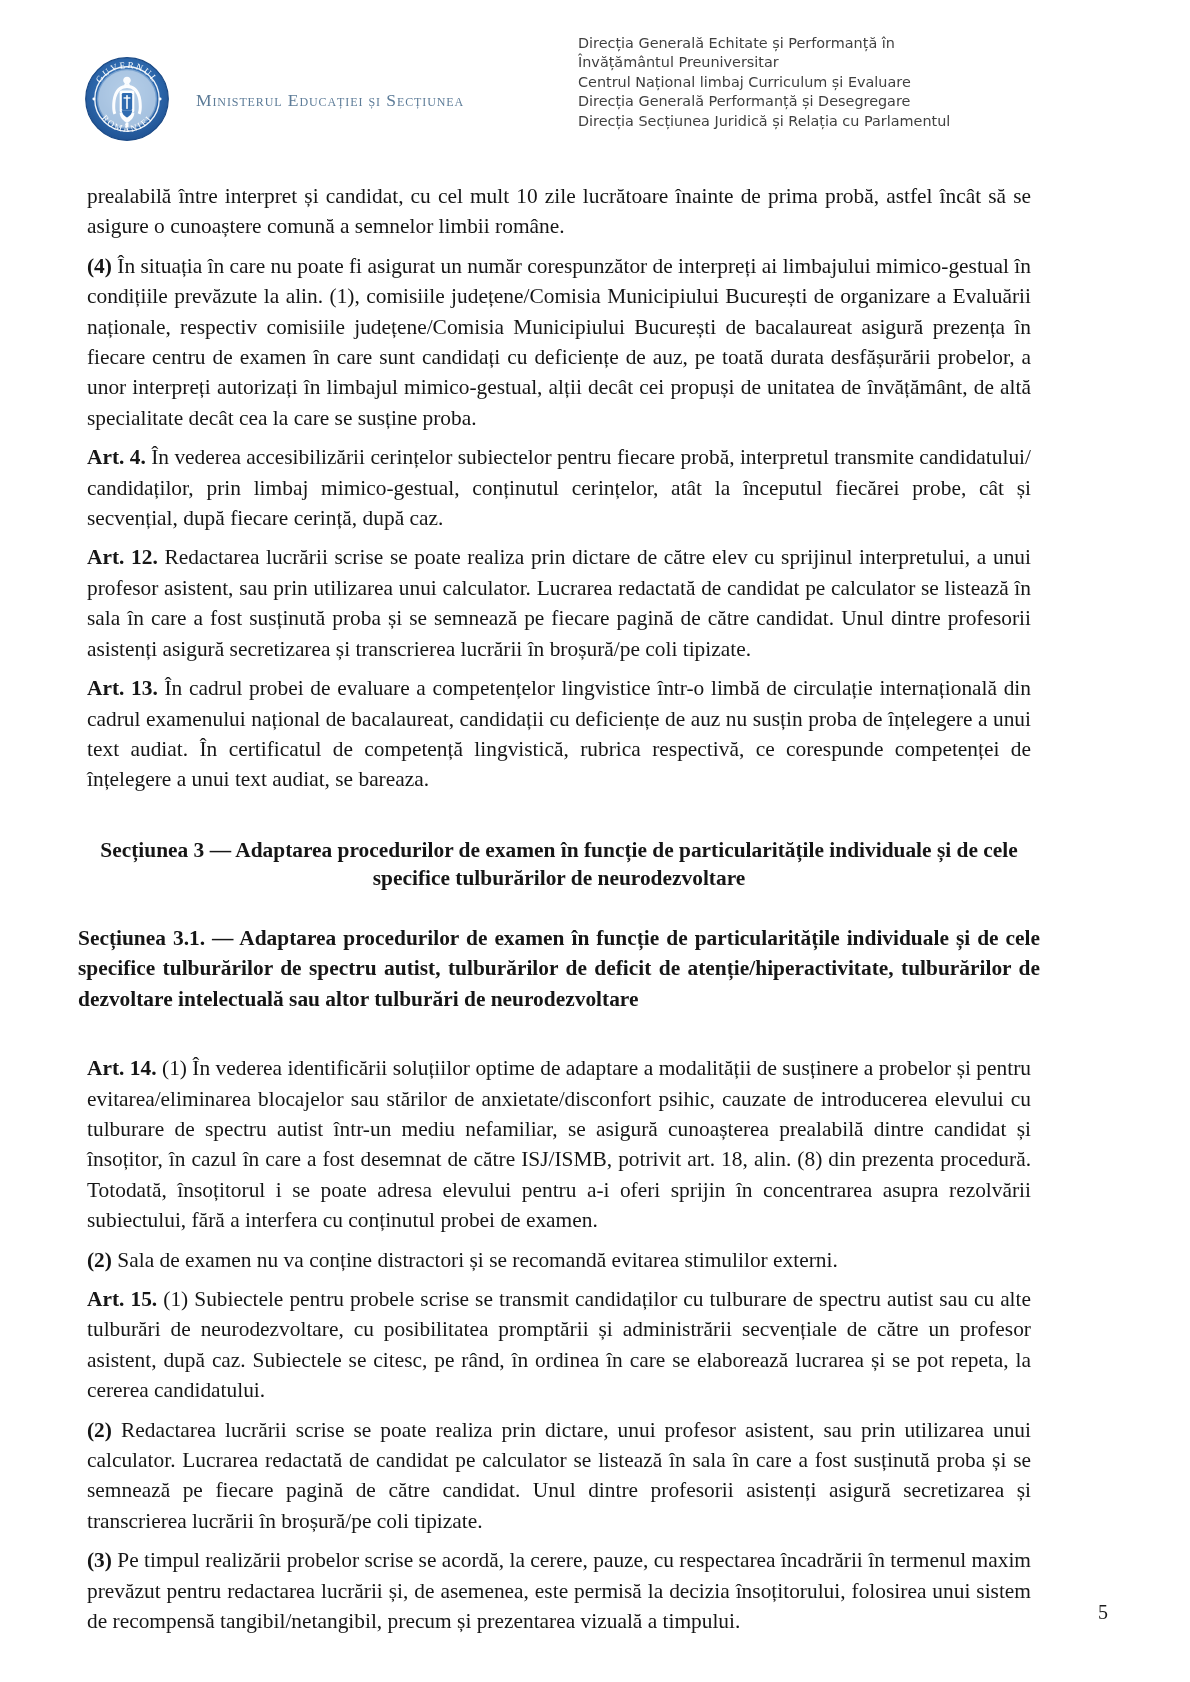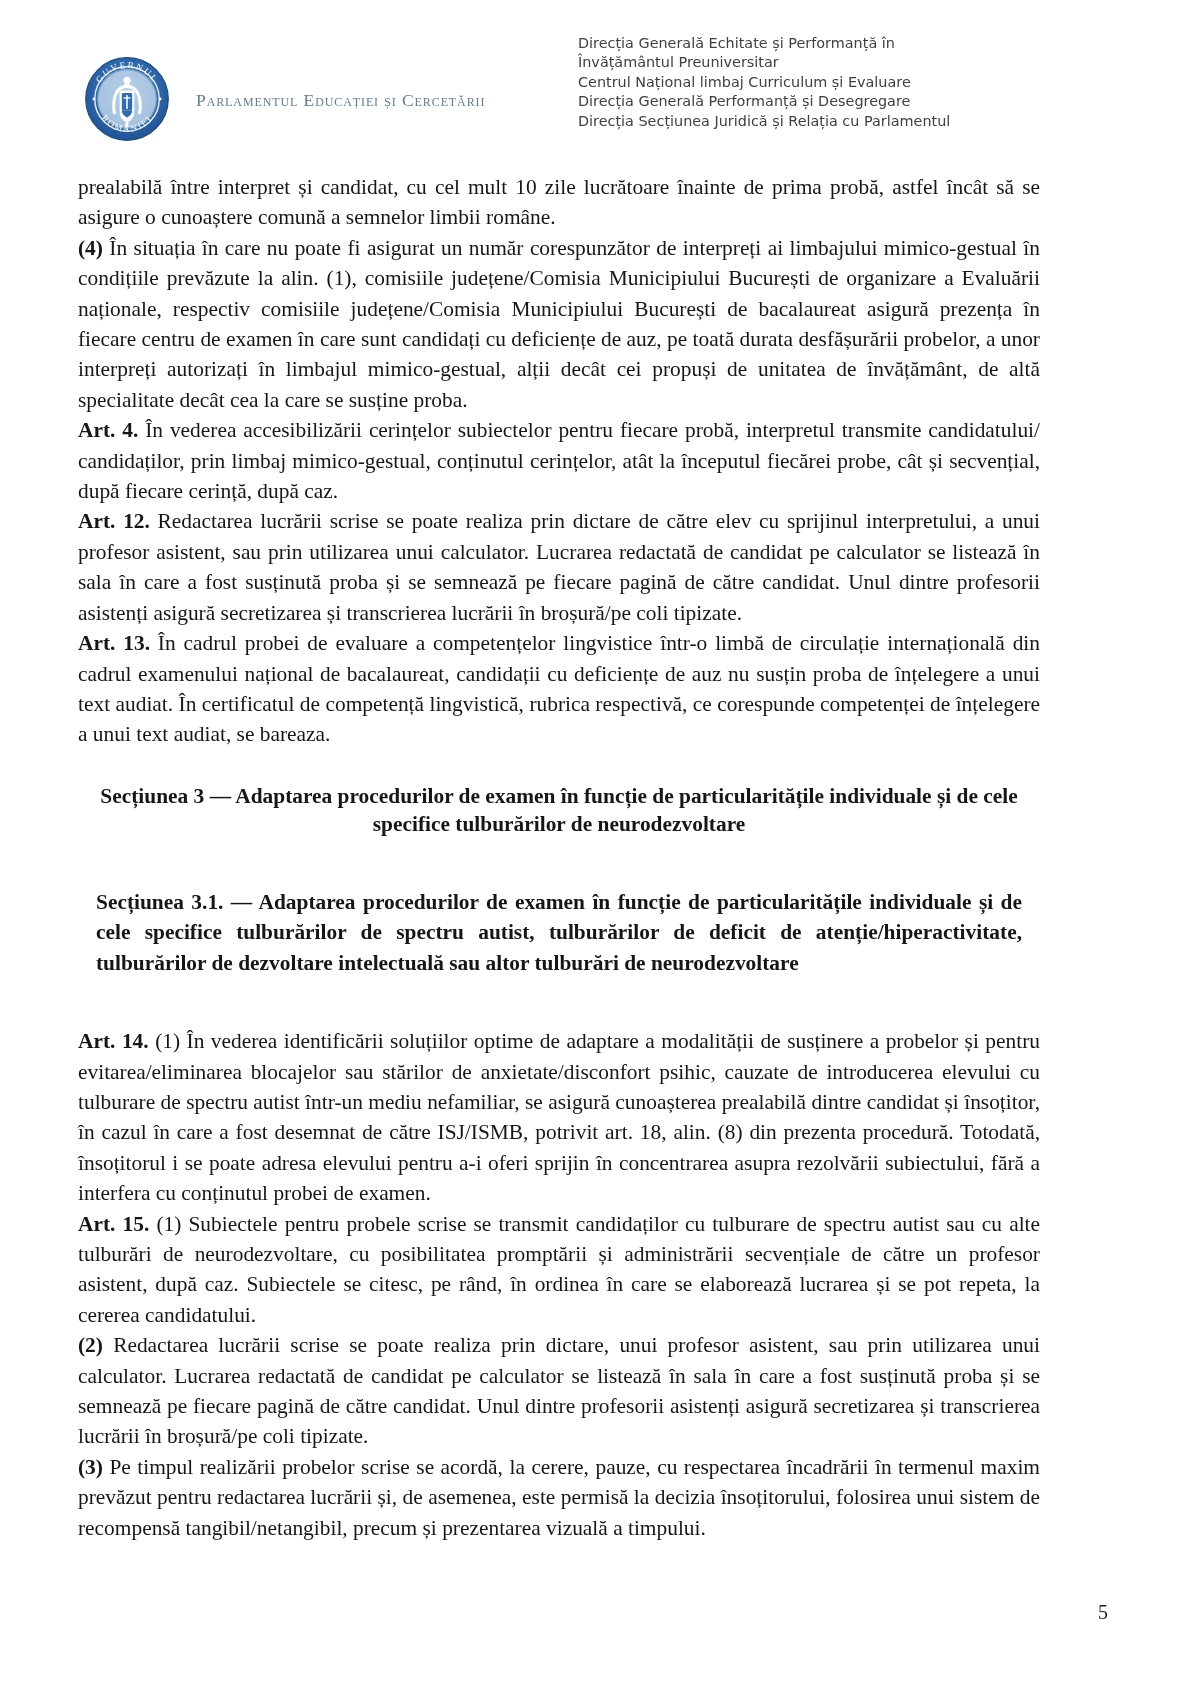--- a/index.html
+++ b/index.html
@@ -62,39 +62,39 @@
   .dept-line { display: block; }
 
   
   .body-area {
     position: absolute;
     left: 78px;
     top: 172px;
     width: 962px;
   }
   p.para {
-    margin: 0;
+    margin: 9px;
     font-size: 21.4px;
     line-height: 30.4px;
     text-align: justify;
     text-justify: inter-word;
     hyphens: none;
   }
   p.para.noj { text-align: left; }
   .bold { font-weight: bold; }
 
   h2.section-head {
     margin: 0;
     font-size: 21.4px;
     line-height: 28.6px;
     font-weight: bold;
     text-align: center;
   }
   h3.subsection-head {
-    margin: 18px;
+    margin: 0;
     font-size: 21.4px;
     line-height: 30.4px;
     font-weight: bold;
     text-align: justify;
     text-justify: inter-word;
   }
   .gap-lg { height: 32px; }
   .gap-md { height: 30px; }
 
   
@@ -152,21 +152,21 @@
           <rect x="44" y="43" width="12" height="20" rx="1.6"></rect>
           <path d="M44 63h12c0 3.9-3 6.9-6 8.6-3-1.7-6-4.7-6-8.6z"></path>
         </g>
         <g fill="#ffffff">
           <rect x="49.1" y="45.5" width="1.8" height="16"></rect>
           <rect x="46" y="48" width="8" height="1.6"></rect>
         </g>
       </svg>
     </div>
 
-    <div class="ministry-name">Parlamentul Educației și Cercetării</div>
+    <div class="ministry-name">Ministerul Educației și Secțiunea</div>
 
     <div class="dept-block">
       <span class="dept-line">Direcția Generală Echitate și Performanță în</span>
       <span class="dept-line">Învățământul Preuniversitar</span>
       <span class="dept-line">Centrul Național limbaj Curriculum și Evaluare</span>
       <span class="dept-line">Direcția Generală Performanță și Desegregare</span>
       <span class="dept-line">Direcția Secțiunea Juridică și Relația cu Parlamentul</span>
     </div>
   </div>
 
@@ -200,20 +200,23 @@
     <div class="gap-md"></div>
 
     <h3 class="subsection-head">Secțiunea 3.1. — Adaptarea procedurilor de examen în funcție de particularitățile individuale și de cele specifice tulburărilor de spectru autist, tulburărilor de deficit de atenție/hiperactivitate, tulburărilor de dezvoltare intelectuală sau altor tulburări de neurodezvoltare</h3>
 
     <div class="gap-md"></div>
 
     <p class="para">
       <span class="bold">Art. 14.</span><span> (1) În vederea identificării soluțiilor optime de adaptare a modalității de susținere a probelor și pentru evitarea/eliminarea blocajelor sau stărilor de anxietate/disconfort psihic, cauzate de introducerea elevului cu tulburare de spectru autist într-un mediu nefamiliar, se asigură cunoașterea prealabilă dintre candidat și însoțitor, în cazul în care a fost desemnat de către ISJ/ISMB, potrivit art. 18, alin. (8) din prezenta procedură. Totodată, însoțitorul i se poate adresa elevului pentru a-i oferi sprijin în concentrarea asupra rezolvării subiectului, fără a interfera cu conținutul probei de examen.</span>
     </p>
 
+    <p class="para noj">
+      <span class="bold">(2)</span><span> Sala de examen nu va conține distractori și se recomandă evitarea stimulilor externi.</span>
+    </p>
 
     <p class="para">
       <span class="bold">Art. 15.</span><span> (1) Subiectele pentru probele scrise se transmit candidaților cu tulburare de spectru autist sau cu alte tulburări de neurodezvoltare, cu posibilitatea promptării și administrării secvențiale de către un profesor asistent, după caz. Subiectele se citesc, pe rând, în ordinea în care se elaborează lucrarea și se pot repeta, la cererea candidatului.</span>
     </p>
 
     <p class="para">
       <span class="bold">(2)</span><span> Redactarea lucrării scrise se poate realiza prin dictare, unui profesor asistent, sau prin utilizarea unui calculator. Lucrarea redactată de candidat pe calculator se listează în sala în care a fost susținută proba și se semnează pe fiecare pagină de către candidat. Unul dintre profesorii asistenți asigură secretizarea și transcrierea lucrării în broșură/pe coli tipizate.</span>
     </p>
 
     <p class="para">

